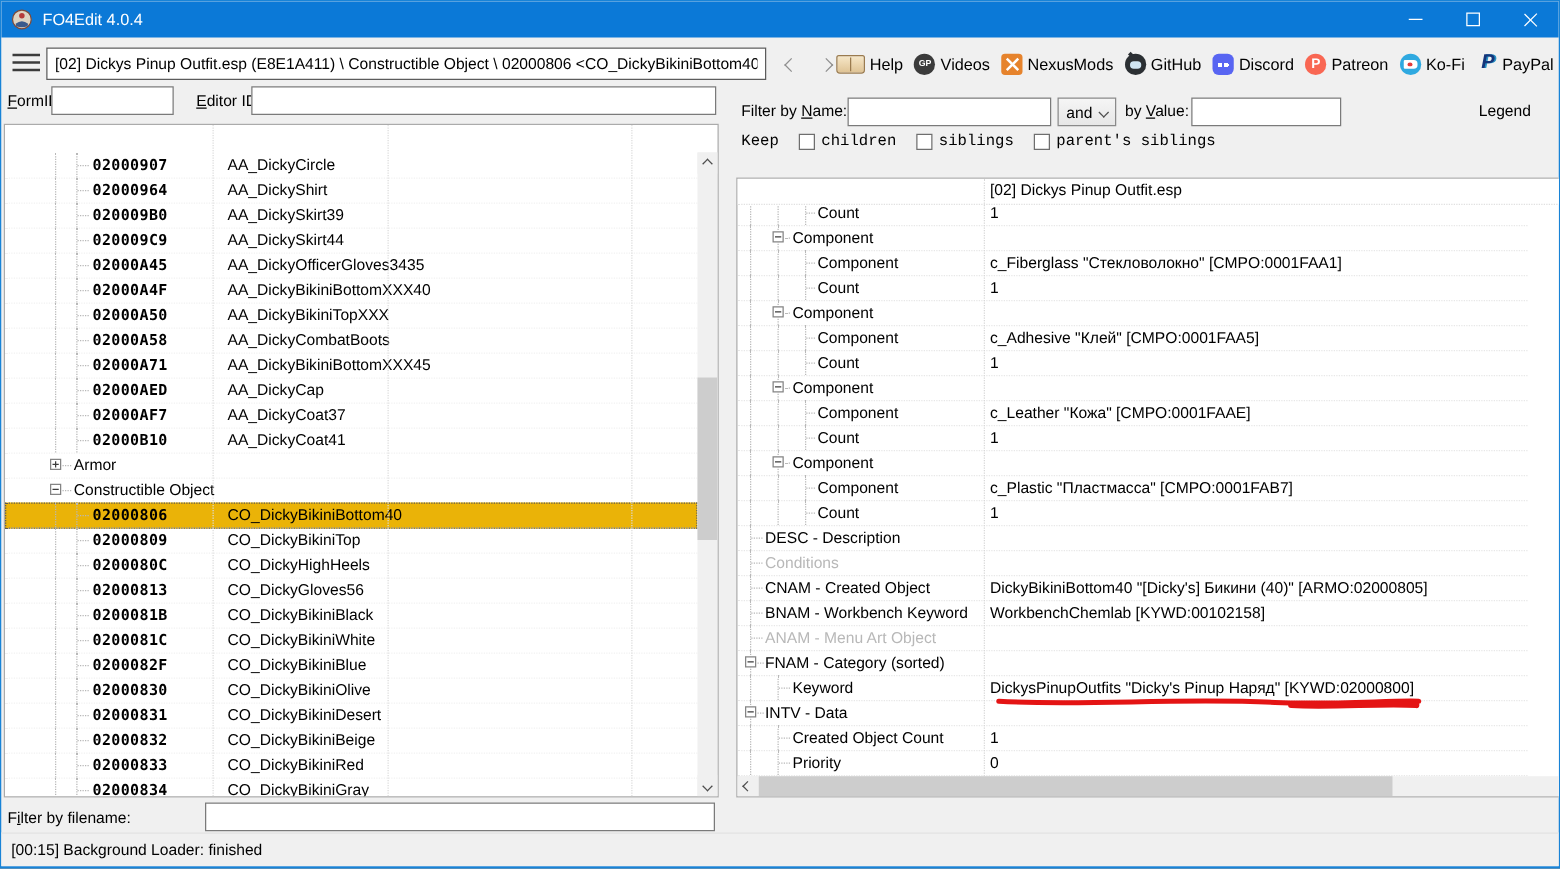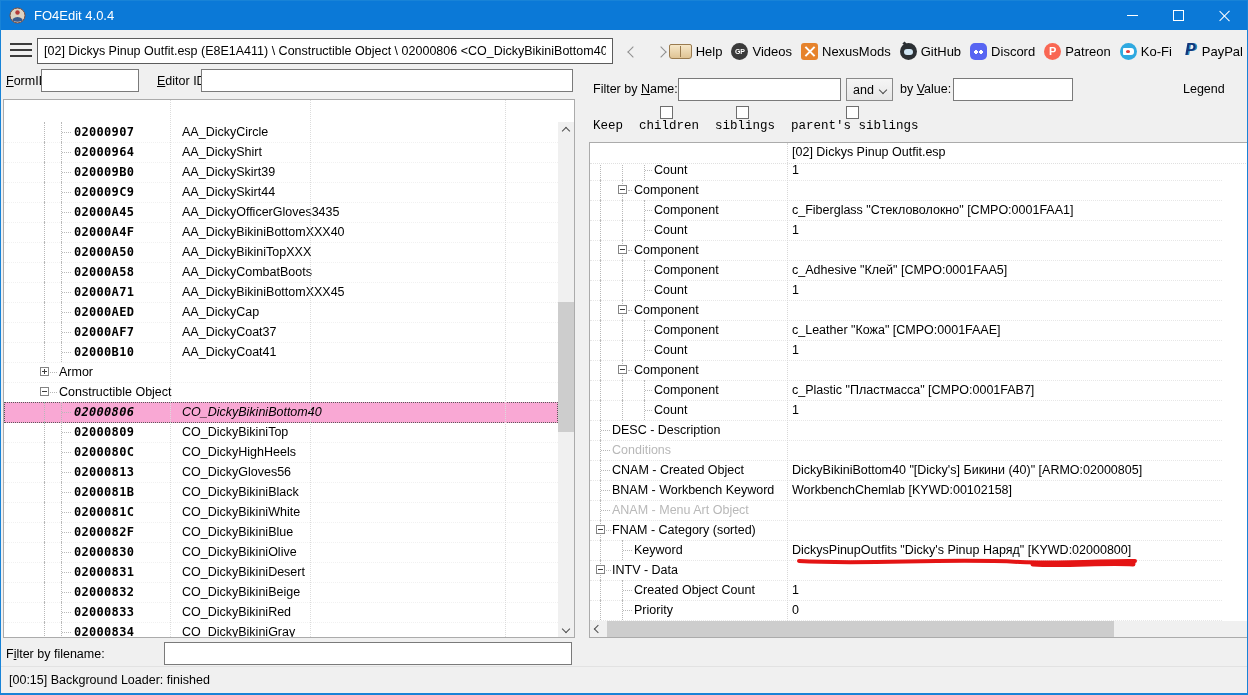--- a/index.html
+++ b/index.html
@@ -63,32 +63,32 @@
   .flabel{position:absolute;white-space:nowrap;}
   .flabel u{text-decoration:underline;}
   .tbox{position:absolute;border:1px solid #7a7a7a;background:#fff;box-sizing:border-box;
     font-family:"Liberation Sans","DejaVu Sans",sans-serif;font-size:12.5px;padding:0 4px;}
   .combo{position:absolute;left:845px;top:77px;width:47px;height:23px;border:1px solid #8a8a8a;
     background:linear-gradient(#f5f5f5,#e7e7e7);box-sizing:border-box;display:flex;align-items:center;
     justify-content:space-between;padding:0 6px;cursor:default;}
   .cbx{width:13px;height:13px;border:1px solid #6e6e6e;background:#fff;display:inline-block;
     vertical-align:-2px;margin-right:5px;box-sizing:border-box;}
   .keeprow{position:absolute;left:592px;top:105px;display:flex;align-items:flex-end;gap:16px;font-family:Liberation Mono, monospace;}
-  .kitem{display:flex;align-items:center;flex-direction:column;}
+  .kitem{display:flex;align-items:center;}
 
   
   .ltable{position:absolute;left:2px;top:98px;width:572px;height:539px;background:#fff;
     border:1px solid #ababab;box-sizing:border-box;overflow:hidden;}
   .lheader{position:absolute;left:0;top:0;right:0;height:22px;background:#fff;border-bottom:1px solid #d5d5d5;z-index:3;}
   .hcell{position:absolute;top:4px;white-space:nowrap;}
   .tri-up{display:inline-block;width:0;height:0;border-left:4px solid transparent;border-right:4px solid transparent;
     border-bottom:5px solid #b9b9b9;margin-left:8px;vertical-align:2px;}
   .colsep{position:absolute;top:0;bottom:0;width:0;border-left:1px dotted #dcdcdc;z-index:2;}
   .lrow{position:absolute;left:0;width:554px;height:20px;border-bottom:1px dotted #f1f1f1;}
-  .lrow.sel{background:#f9a8d4;outline:1px dotted #5a5a5a;outline-offset:-1px;font-style:italic;}
+  .lrow.sel{background:#eab308;outline:1px dotted #5a5a5a;outline-offset:-1px;}
   .gv{position:absolute;top:0;bottom:0;width:0;border-left:1px dotted #b8b8b8;}
   .gh{position:absolute;top:10px;height:0;border-top:1px dotted #b8b8b8;}
   .fid{position:absolute;left:70px;top:3px;font-family:"DejaVu Sans Mono","Liberation Mono",monospace;
     font-size:12px;font-weight:600;letter-spacing:.3px;}
   .eid{position:absolute;left:178px;top:3px;white-space:nowrap;}
   .glabel{position:absolute;left:55px;top:3px;white-space:nowrap;}
   .ebox{position:absolute;top:5px;width:9px;height:9px;border:1px solid #848484;background:#fff;box-sizing:border-box;}
   .ebox::before{content:"";position:absolute;left:1px;right:1px;top:3px;height:1px;background:#3c3c3c;}
   .ebox.plus::after{content:"";position:absolute;top:1px;bottom:1px;left:3px;width:1px;background:#3c3c3c;}
 

